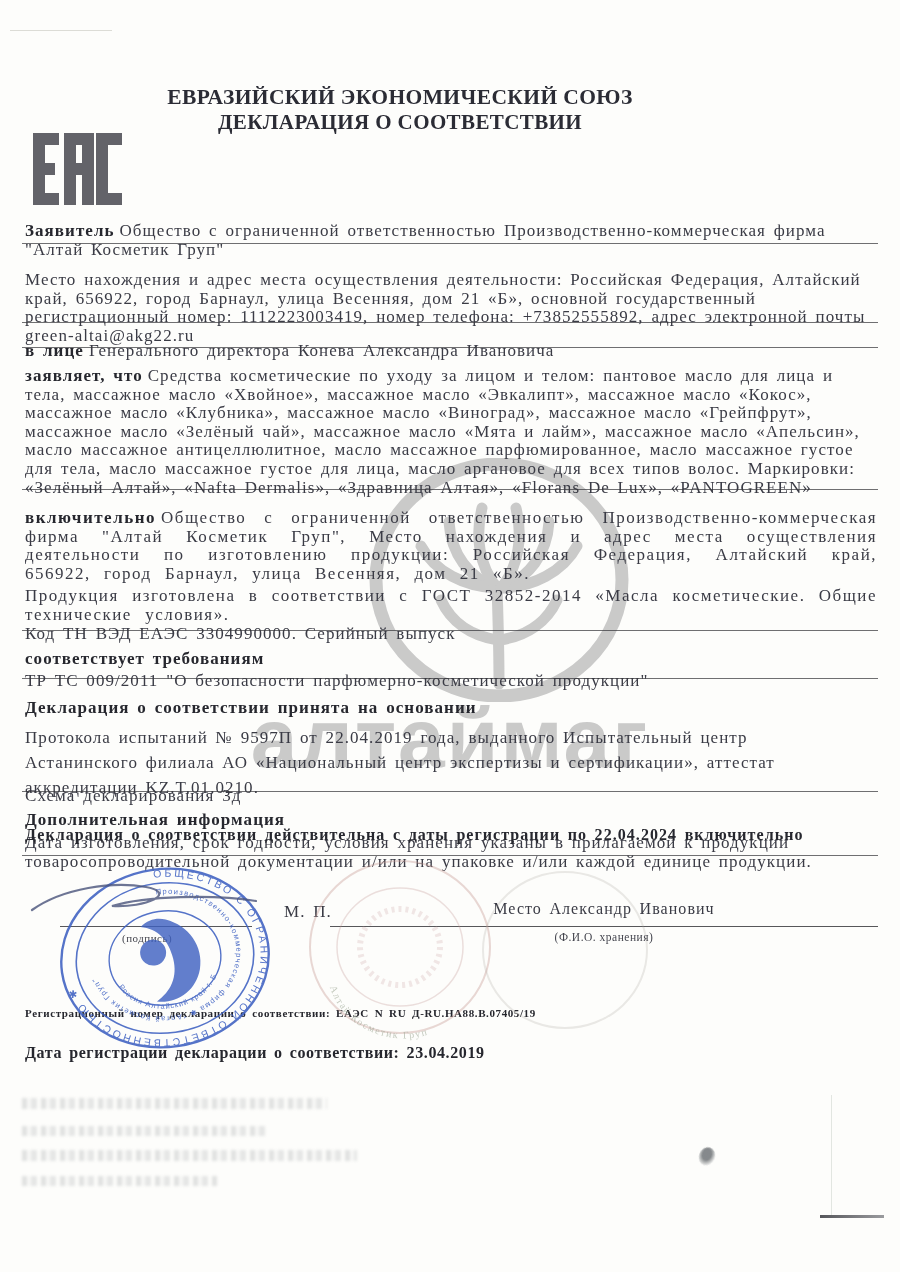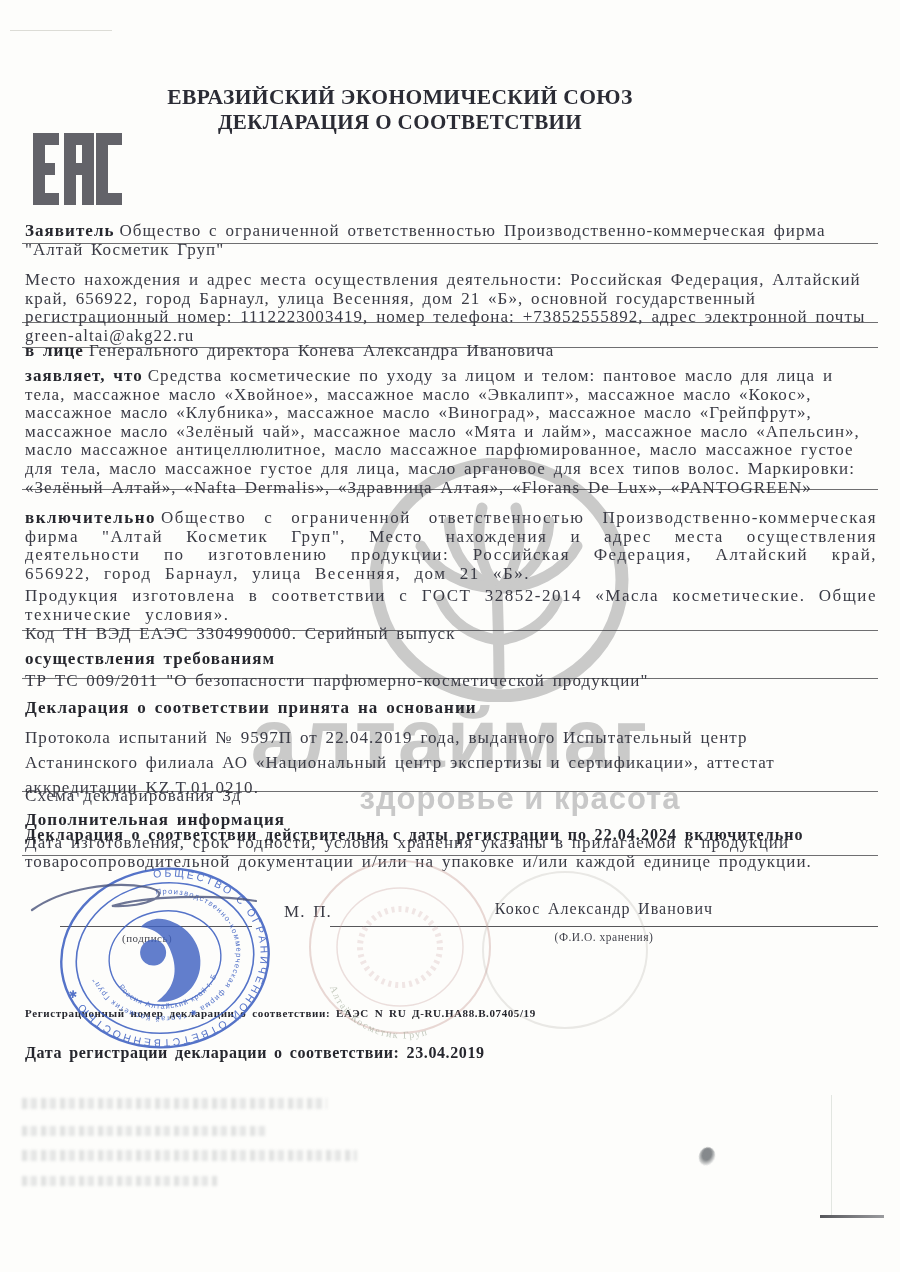--- a/index.html
+++ b/index.html
@@ -52,21 +52,20 @@
       <path d="M128,130 C96,129 66,114 52,88"></path>
       <path d="M128,130 C110,108 106,78 113,50"></path>
       <path d="M132,130 C160,120 178,96 180,64"></path>
       <path d="M132,130 C164,129 194,114 208,88"></path>
       <path d="M132,130 C150,108 154,78 147,50"></path>
       <path d="M129,182 C102,178 82,164 72,142"></path>
       <path d="M131,182 C158,178 178,164 188,142"></path>
     </g>
   </svg>
   <div class="wm-brand">алтаймаг</div>
-  <div class="wm-tagline">здоровье и красота</div>
 
   <div class="content">
 
     <div class="title" style="top:85px;">ЕВРАЗИЙСКИЙ ЭКОНОМИЧЕСКИЙ СОЮЗ</div>
     <div class="title" style="top:110px;font-size:21px;">ДЕКЛАРАЦИЯ О СООТВЕТСТВИИ</div>
 
     <span class="sr">ЕАС</span>
     <svg class="artifact" style="left:33px;top:133px;" width="90" height="74" viewBox="0 0 90 74" fill="#4e4e56" opacity="0.88">
       <g>
           <rect x="0" y="0" width="12" height="72"></rect>
@@ -99,39 +98,39 @@
     <p class="p" style="top:350px;"><b>заявляет, что</b><span>Средства косметические по уходу за лицом и телом: пантовое масло для лица и тела, массажное масло «Хвойное», массажное масло «Эвкалипт», массажное масло «Кокос», массажное масло «Клубника», массажное масло «Виноград», массажное масло «Грейпфрут», массажное масло «Зелёный чай», массажное масло «Мята и лайм», массажное масло «Апельсин», масло массажное антицеллюлитное, масло массажное парфюмированное, масло массажное густое для тела, масло массажное густое для лица, масло аргановое для всех типов волос. Маркировки: «Зелёный Алтай», «Nafta Dermalis», «Здравница Алтая», «Florans De Lux», «PANTOGREEN»</span></p>
     <div class="hr" style="top:489px;"></div>
 
     <p class="p wide" style="top:492px;"><b>включительно</b><span>Общество с ограниченной ответственностью Производственно-коммерческая фирма "Алтай Косметик Груп", Место нахождения и адрес места осуществления деятельности по изготовлению продукции: Российская Федерация, Алтайский край, 656922, город Барнаул, улица Весенняя, дом 21 «Б».</span></p>
 
     <p class="p wide" style="top:570px;">Продукция изготовлена в соответствии с ГОСТ 32852-2014 «Масла косметические. Общие технические условия».</p>
 
     <p class="p" style="top:608px;">Код ТН ВЭД ЕАЭС 3304990000. Серийный выпуск</p>
     <div class="hr" style="top:630px;"></div>
 
-    <p class="p bold" style="top:633px;">осуществления требованиям</p>
+    <p class="p bold" style="top:633px;">соответствует требованиям</p>
     <p class="p" style="top:655px;">ТР ТС 009/2011 "О безопасности парфюмерно-косметической продукции"</p>
     <div class="hr" style="top:678px;"></div>
 
     <p class="p bold" style="top:682px;">Декларация о соответствии принята на основании</p>
     <p class="p" style="top:708px;width:838px;line-height:25px;">Протокола испытаний № 9597П от 22.04.2019 года, выданного Испытательный центр Астанинского филиала АО «Национальный центр экспертизы и сертификации», аттестат аккредитации KZ.T.01.0210.</p>
     <p class="p" style="top:770px;">Схема декларирования 3д</p>
     <div class="hr" style="top:791px;"></div>
 
     <p class="p bold" style="top:794px;">Дополнительная информация</p>
     <p class="p" style="top:817px;">Дата изготовления, срок годности, условия хранения указаны в прилагаемой к продукции товаросопроводительной документации и/или на упаковке и/или каждой единице продукции.</p>
     <div class="hr" style="top:855px;"></div>
 
     <p class="p bold" style="top:810px;font-size:16px;">Декларация о соответствии  действительна с даты регистрации по 22.04.2024 включительно</p>
 
     <div class="sigline" style="left:60px;top:926px;width:192px;"></div>
     <div class="sigline" style="left:330px;top:926px;width:548px;"></div>
     <div class="p" style="left:258px;top:903px;width:60px;margin-left:26px;">М. П.</div>
-    <div class="p" style="left:330px;top:900px;width:548px;text-align:center;font-size:16px;">Кокос Александр Иванович</div>
+    <div class="p" style="left:330px;top:900px;width:548px;text-align:center;font-size:16px;">Место Александр Иванович</div>
     <div class="caption" style="left:330px;top:931px;width:548px;text-align:center;">(Ф.И.О. хранения)</div>
     <div class="caption" style="left:122px;top:932px;font-size:11px;">(подпись)</div>
 
     <p class="p bold" style="top:993px;font-size:11px;letter-spacing:.6px;">Регистрационный номер декларации о соответствии: ЕАЭС N RU Д-RU.НА88.В.07405/19</p>
     <p class="p bold" style="top:1028px;font-size:16px;letter-spacing:.6px;">Дата регистрации декларации о соответствии: 23.04.2019</p>
   </div>
 
   <svg class="faintstamp" style="left:295px;top:852px;" width="370" height="190" viewBox="-105 -95 370 190" fill="none">
     <ellipse cx="0" cy="0" rx="90" ry="86" stroke="rgba(196,152,148,0.38)" stroke-width="2"></ellipse>
     <ellipse cx="0" cy="0" rx="63" ry="59" stroke="rgba(196,152,148,0.30)" stroke-width="1.5"></ellipse>

